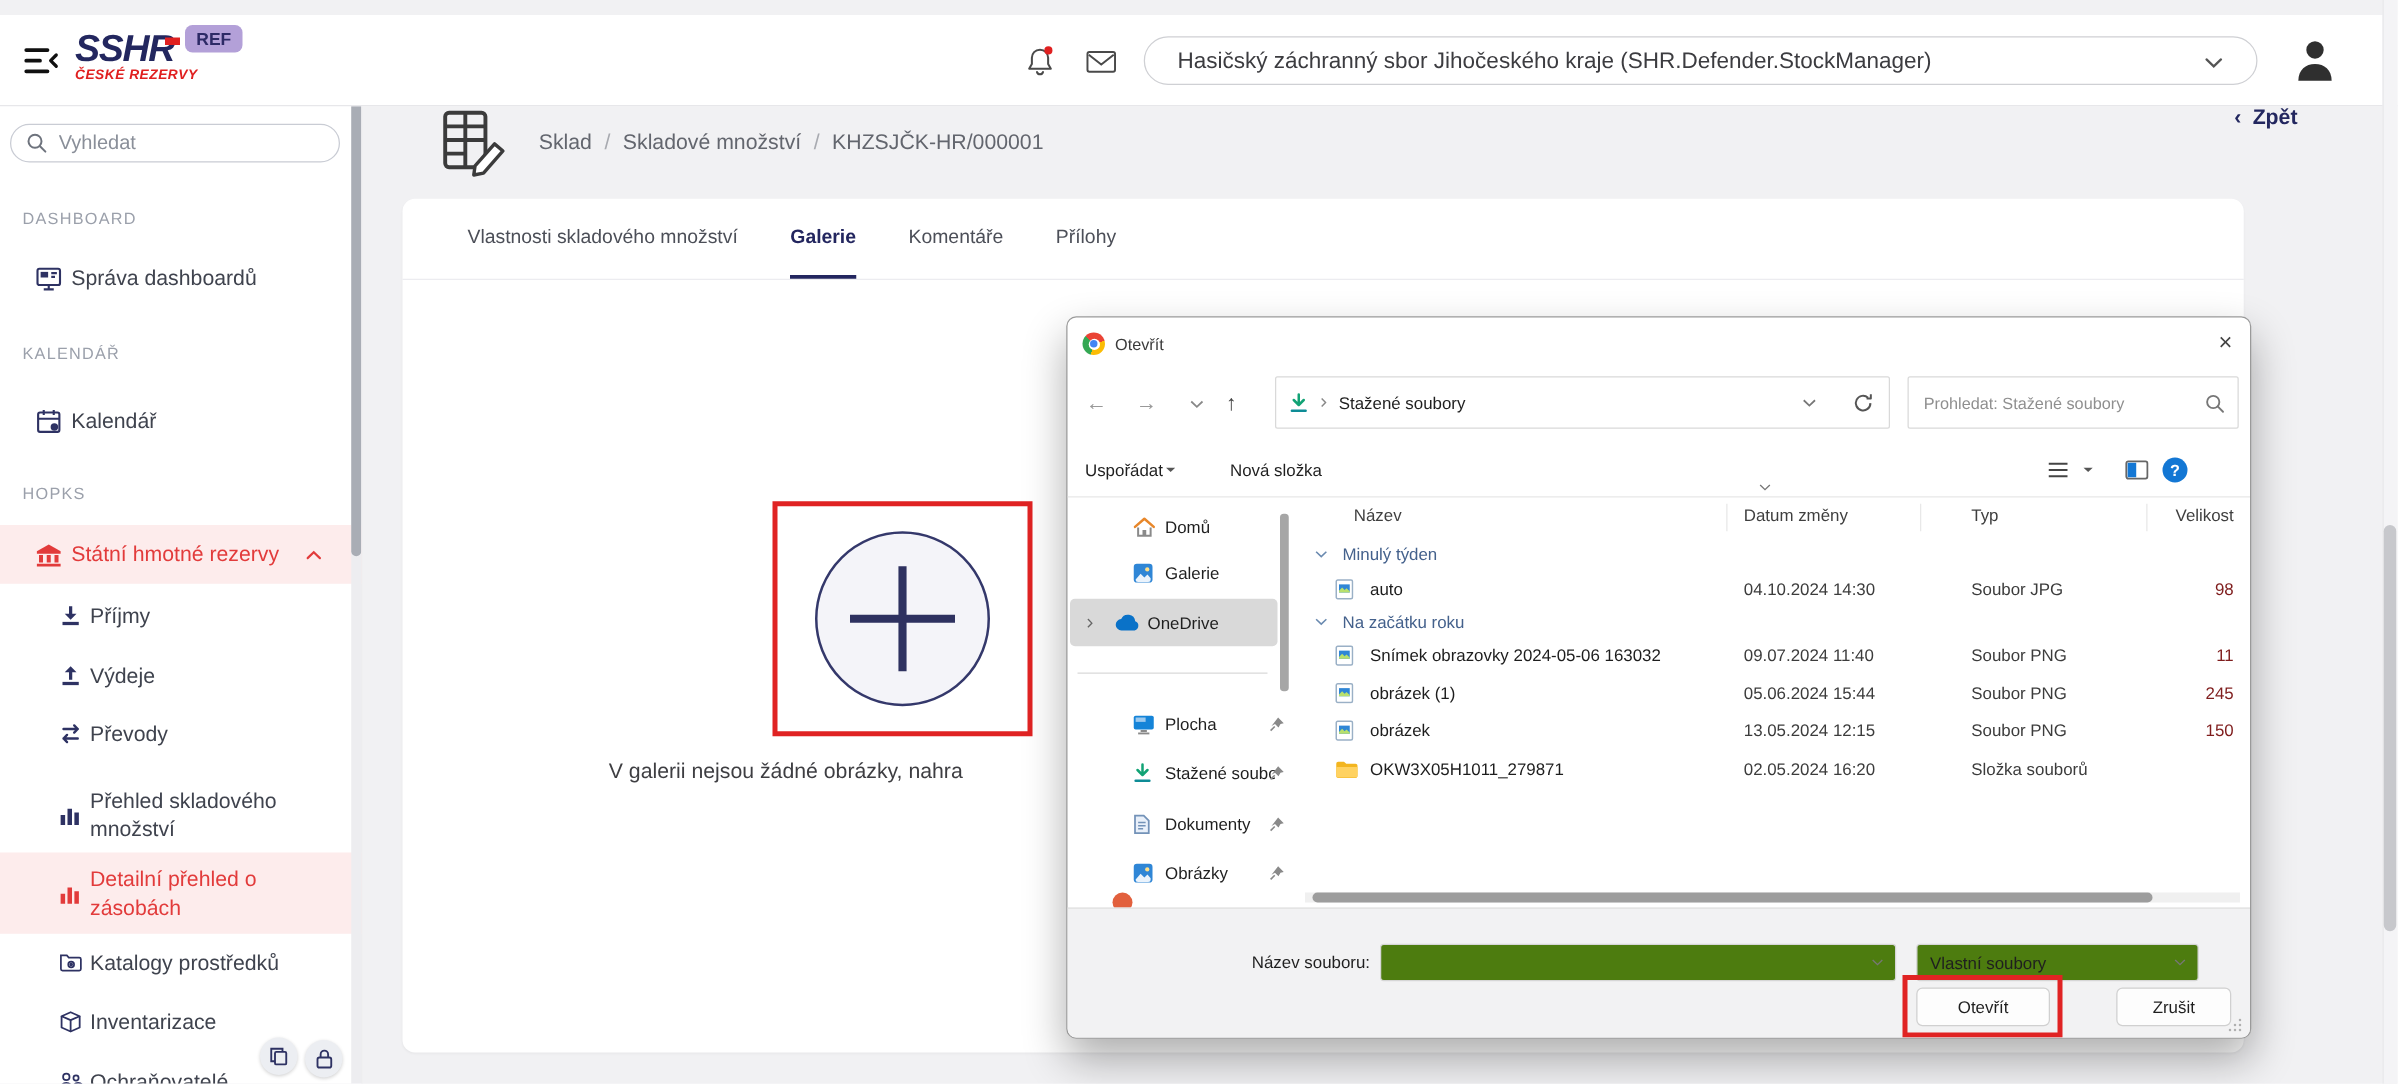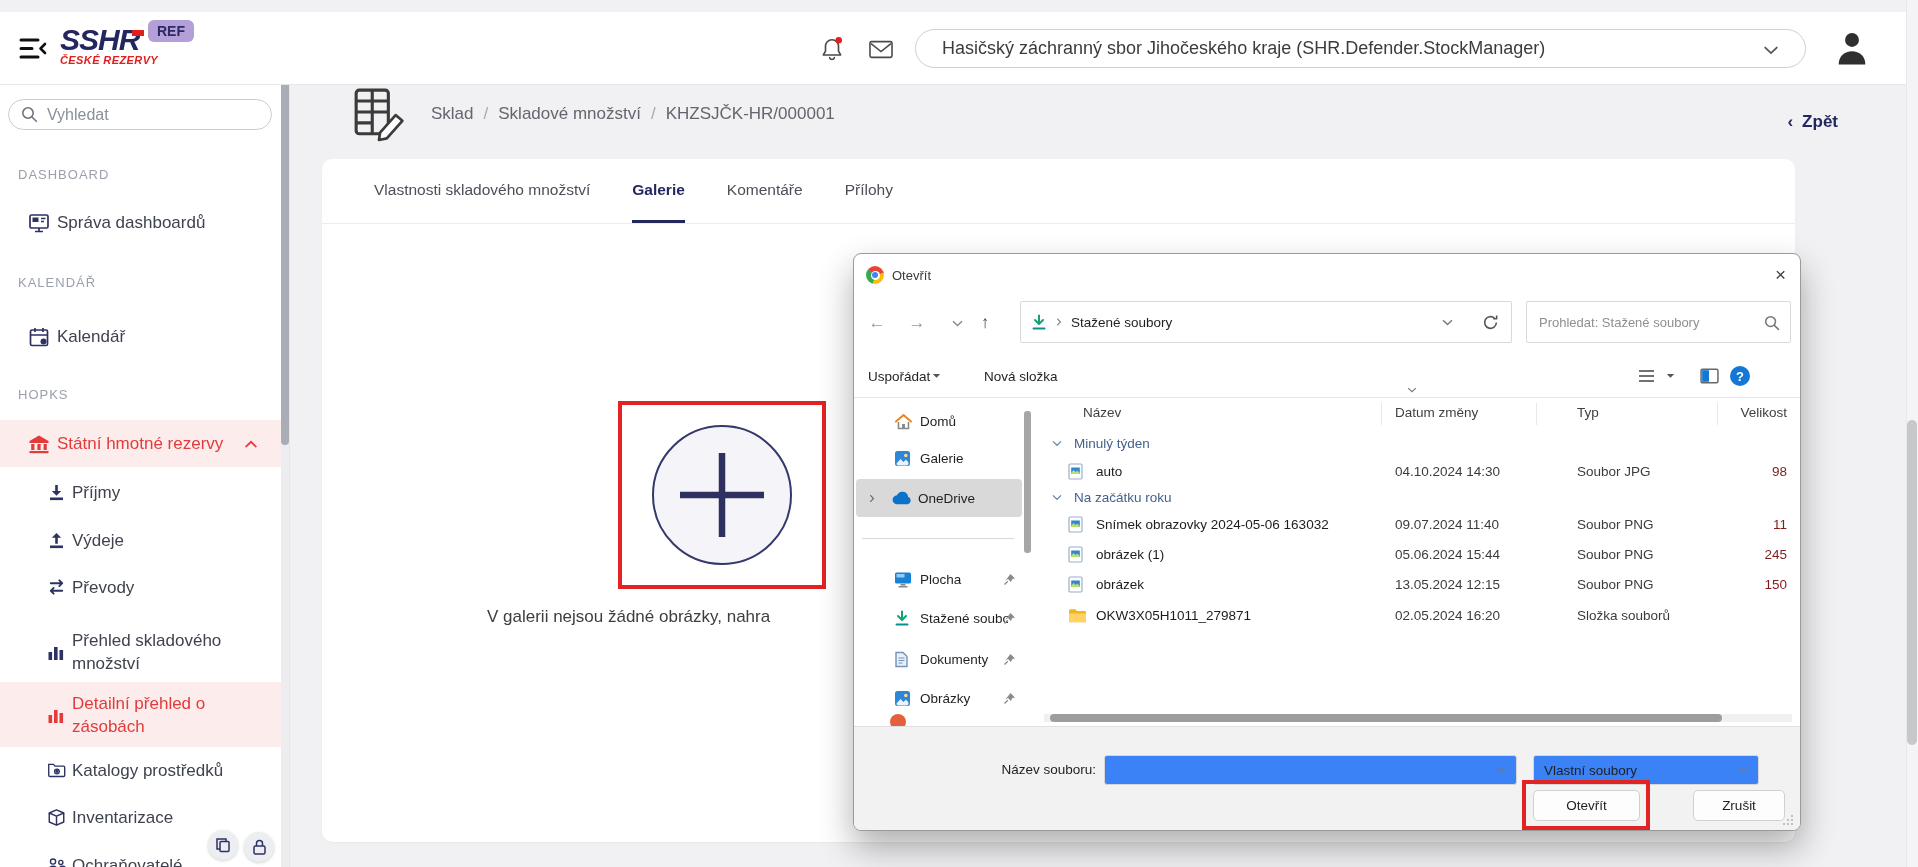--- a/index.html
+++ b/index.html
@@ -38,21 +38,21 @@
   .srow.sub .sic { left:47px; width:19px; }
   .srow.sub .slab { left:72px; width:178px; line-height:23px; }
   .srow.red { background:#fdecec; color:#e23b3b; }
   .srow.red2 { background:#fdecec; color:#e23b3b; }
   .floatbtn { position:absolute; width:30px; height:30px; border-radius:50%; background:#eceef2;
               box-shadow:0 1px 3px rgba(0,0,0,.18); display:flex; align-items:center; justify-content:center; }
 
   
   #crumbs { position:absolute; left:431px; top:104px; font-size:17px; color:#63666e; z-index:5; }
   #crumbs .sep { color:#a8aab0; margin:0 10px; }
-  #back { position:absolute; right:80px; top:84px; font-size:17px; font-weight:bold; color:#23275f; z-index:5; cursor:pointer;margin-top:28px;}
+  #back { position:absolute; right:80px; top:84px; font-size:17px; font-weight:bold; color:#23275f; z-index:5; cursor:pointer;}
   #card { position:absolute; left:322px; top:159px; width:1473px; height:683px; background:#fff;
           border-radius:10px; z-index:10; box-shadow:0 1px 2px rgba(0,0,0,.04); }
   .tabs { position:absolute; left:0; top:0; width:100%; height:65px; border-bottom:1px solid #ececf0;
           display:flex; align-items:stretch; padding-left:52px; gap:42px; }
   .tab { display:flex; align-items:center; font-size:15.5px; color:#4c4f58; border-bottom:3px solid transparent; cursor:pointer;}
   .tab.active { color:#23265f; font-weight:bold; border-bottom-color:#23265f; }
   .upl { position:absolute; left:296px; top:242px; width:208px; height:188px; border:4px solid #e02323;
          display:flex; align-items:center; justify-content:center; }
   .plus { width:140px; height:140px; border-radius:50%; background:#f4f4f9; border:2px solid #34386b;
           display:flex; align-items:center; justify-content:center; cursor:pointer; }
@@ -68,21 +68,21 @@
               align-items:center; justify-content:center; cursor:pointer; }
   .addr { position:absolute; left:166px; top:47px; width:492px; height:42px; border:1px solid #d9d9d9;
           border-radius:2px; display:flex; align-items:center; background:#fff; }
   .sbox { position:absolute; left:672px; top:47px; width:265px; height:42px; border:1px solid #d9d9d9;
           border-radius:2px; display:flex; align-items:center; background:#fff; }
   .sbox input { border:none; outline:none; font-size:13px; padding-left:12px; width:225px; background:transparent; color:#333;}
   .sbox input::placeholder { color:#8f8f8f; }
   .tbtn { position:absolute; top:109px; height:26px; display:flex; align-items:center; gap:2px;
           font-size:13.5px; color:#1f1f1f; cursor:pointer; }
   .dsep { position:absolute; left:0; right:0; top:143px; height:1px; background:#e7e7e7; }
-  .place { position:absolute; left:4px; width:168px; height:34px; display:flex; align-items:center;
+  .place { position:absolute; left:16px; width:168px; height:34px; display:flex; align-items:center;
            font-size:13.5px; color:#1f1f1f; cursor:pointer; }
   .place .pic { position:absolute; left:36px; }
   .place .plab { position:absolute; left:62px; white-space:nowrap; }
   .place .plab.trunc { max-width:88px; overflow:hidden; }
   .place .pin { position:absolute; right:10px; }
   .place.sel { background:#d9d9d9; border-radius:4px; left:2px; width:166px; }
   .pchev { position:absolute; left:12px; }
   .flist { position:absolute; left:190px; top:145px; width:748px; height:327px; }
   .fhead { position:absolute; top:0; left:0; right:0; height:30px; color:#3f3f3f; }
   .fh { position:absolute; top:6px; }
@@ -94,21 +94,21 @@
   .fname { position:absolute; left:52px; color:#1d1d1d; white-space:nowrap; }
   .fdate { position:absolute; left:351px; color:#3c3c3c; }
   .ftype { position:absolute; left:533px; color:#3c3c3c; }
   .fsize { position:absolute; left:640px; width:103px; text-align:right; color:#7f1d1d; }
   .hscroll-track { position:absolute; left:0; top:315px; width:748px; height:8px; background:#f0f0f0; }
   .hscroll-thumb { position:absolute; left:6px; top:0; width:672px; height:8px; background:#9d9d9d; border-radius:4px; }
   .vthumb { position:absolute; left:170px; top:157px; width:7px; height:142px; background:#a6a6a6; border-radius:3px; }
   .dlg-foot { position:absolute; left:0; right:0; top:472px; height:106px; background:#f2f2f3; border-top:1px solid #e0e0e0; }
   .flabel { position:absolute; left:90px; top:28px; width:152px; height:30px; line-height:30px;
             text-align:right; color:#1f1f1f; }
-  .combo { position:absolute; height:30px; background:#3b82f6; border:1px solid #d6d6d6; border-radius:3px;
+  .combo { position:absolute; height:30px; background:#4d7c0f; border:1px solid #d6d6d6; border-radius:3px;
            display:flex; align-items:center; }
   .combo .cval { padding-left:10px; color:#1f1f1f; }
   .combo .cchev { position:absolute; right:9px; }
   .combo input { border:none; outline:none; width:85%; padding-left:10px; font-size:13.5px; background:transparent;}
   .wbtn { position:absolute; height:31px; background:#fdfdfd; border:1px solid #d0d0d0; border-radius:5px;
           font-size:13.5px; color:#1f1f1f; display:flex; align-items:center; justify-content:center; cursor:pointer; }
   .redbox { position:absolute; border:4px solid #e02323; }
   .chrome { position:absolute; left:12px; top:12px; width:18px; height:18px; border-radius:50%;
             background:conic-gradient(from -45deg,#ea4335 0 120deg,#fbbc05 120deg 240deg,#34a853 240deg 360deg); }
   .chrome::before { content:""; position:absolute; inset:4.5px; background:#fff; border-radius:50%; }

